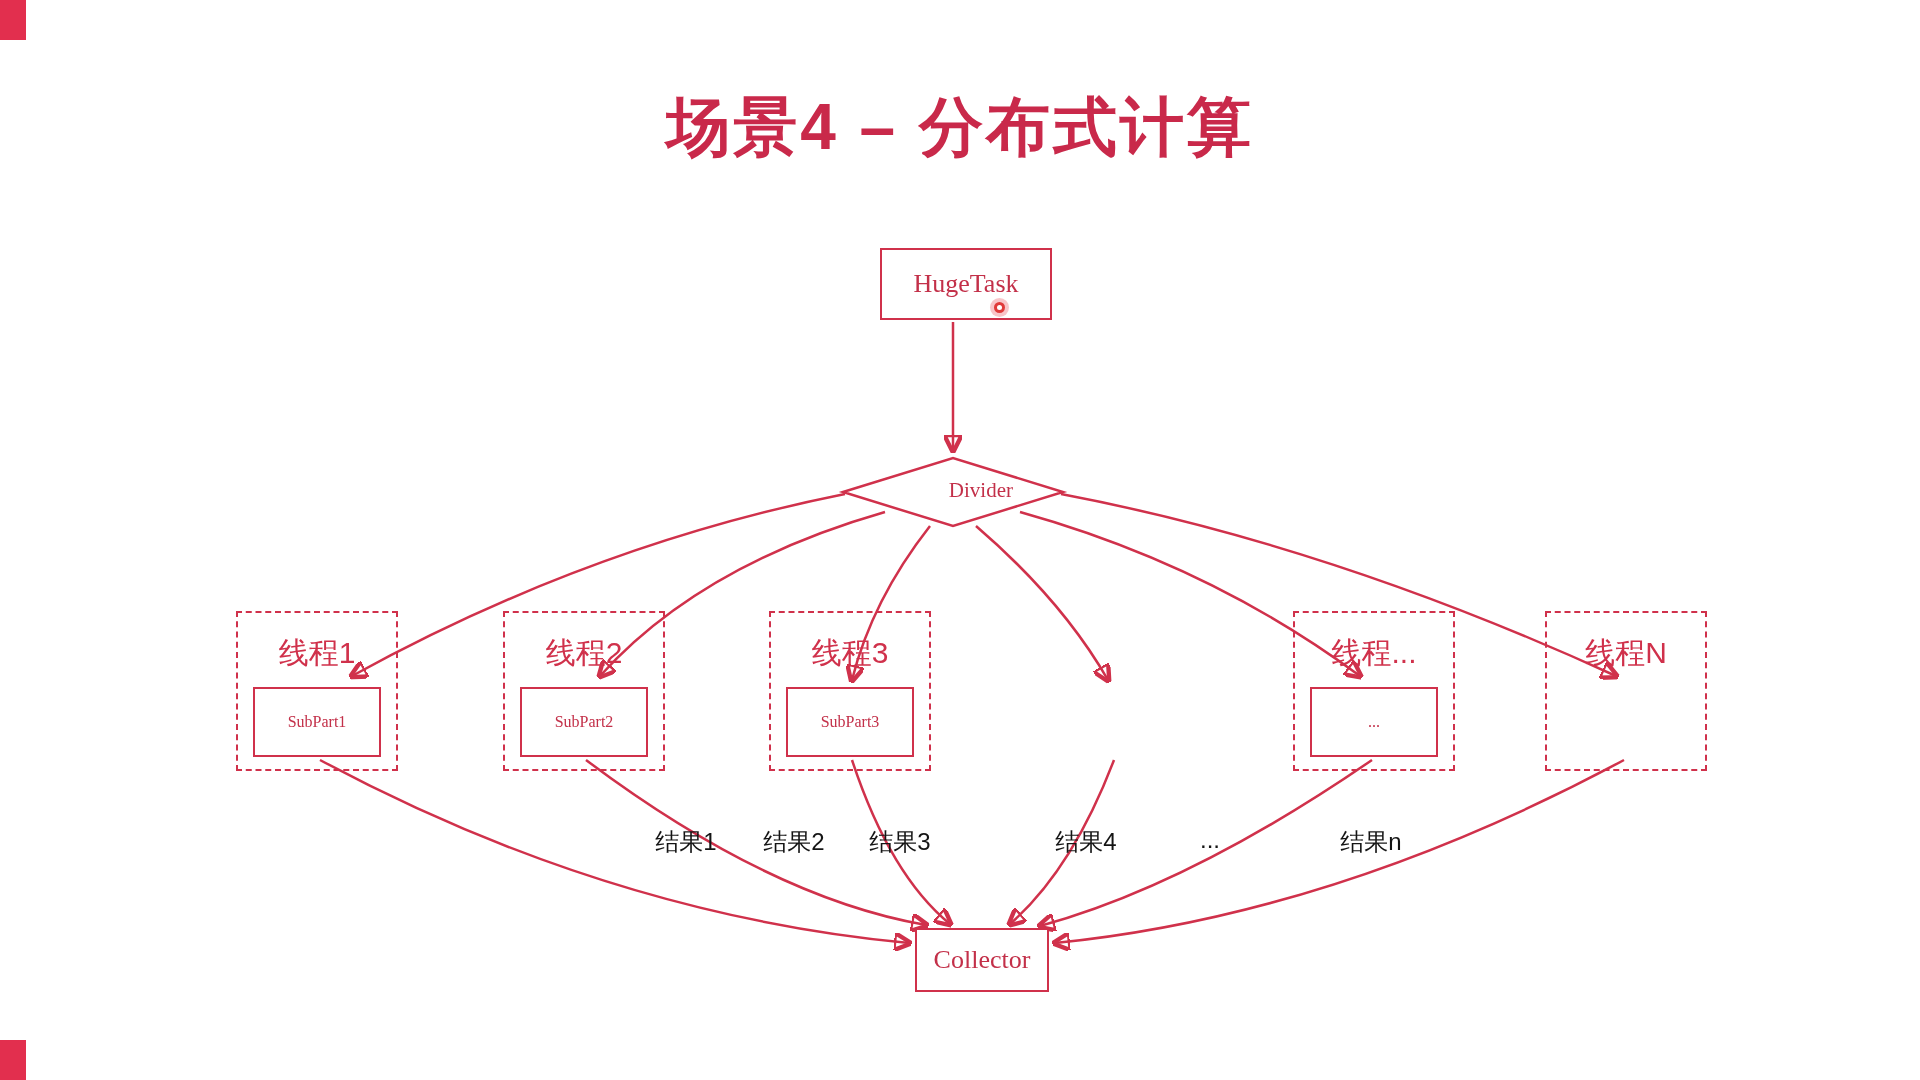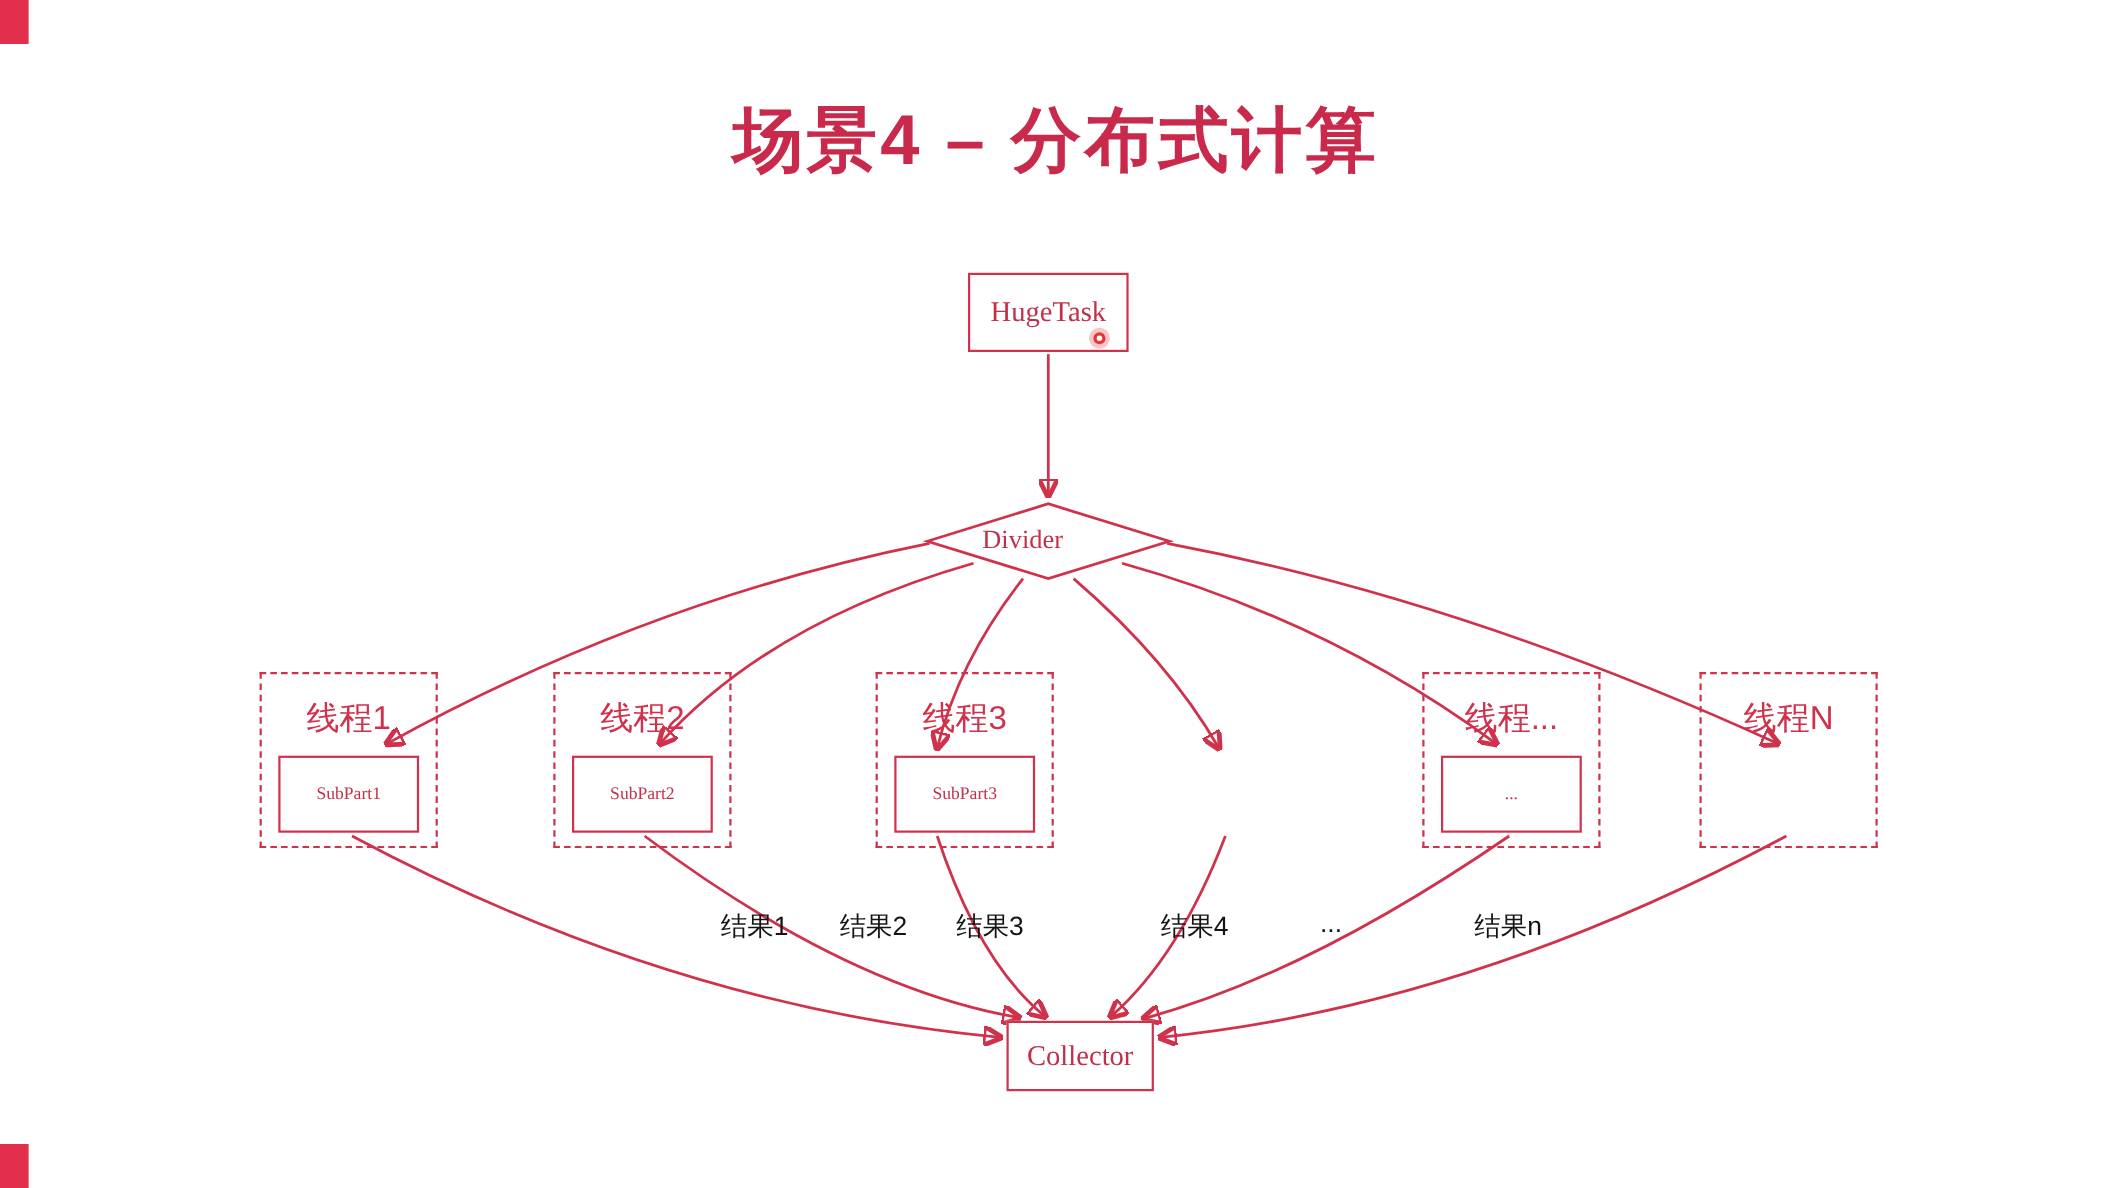--- a/index.html
+++ b/index.html
@@ -56,31 +56,31 @@
     position: absolute;
     border: 2px solid #d0314b;
     background: #ffffff;
     display: flex;
     align-items: center;
     justify-content: center;
     font-family: "Liberation Serif", serif;
     font-size: 26px;
     color: #c33049;
   }
-  .hugetask { left: 880px; top: 248px; width: 146px; height: 72px; }
+  .hugetask { left: 880px; top: 248px; width: 172px; height: 72px; }
   .collector { left: 915px; top: 928px; width: 134px; height: 64px; }
 
   .divider-label {
     position: absolute;
     left: 893px;
     top: 478px;
     width: 120px;
-    text-align: left;
+    text-align: right;
     font-family: "Liberation Serif", serif;
-    font-size: 24px;
+    font-size: 21px;
     color: #c33049;
   }
 
   .thread-box {
     position: absolute;
     top: 611px;
     width: 162px;
     height: 160px;
     border: 2px dashed #d0314b;
     background: transparent;
@@ -102,21 +102,21 @@
     background: #ffffff;
     display: flex;
     align-items: center;
     justify-content: center;
     font-family: "Liberation Serif", serif;
     font-size: 16px;
     color: #c33049;
   }
   .t1 { left: 236px; }
   .t2 { left: 503px; }
-  .t3 { left: 796px; }
+  .t3 { left: 769px; }
   .t4 { left: 1035px; }
   .t5 { left: 1293px; }
   .t6 { left: 1545px; }
 
   .result-label {
     position: absolute;
     top: 826px;
     transform: translateX(-50%);
     font-size: 24px;
     color: #141414;

